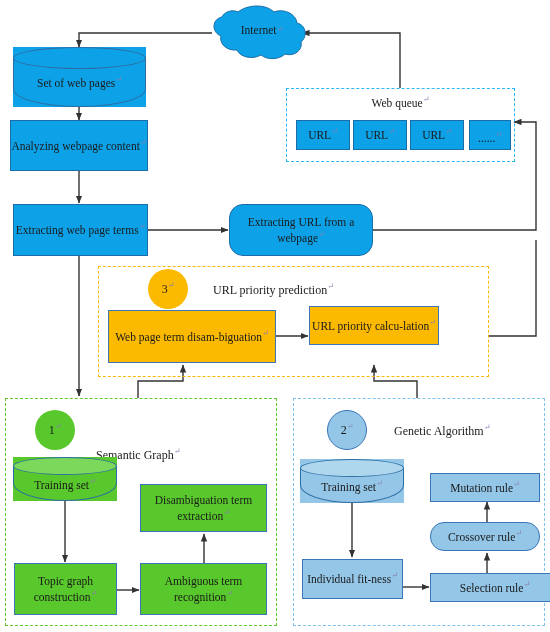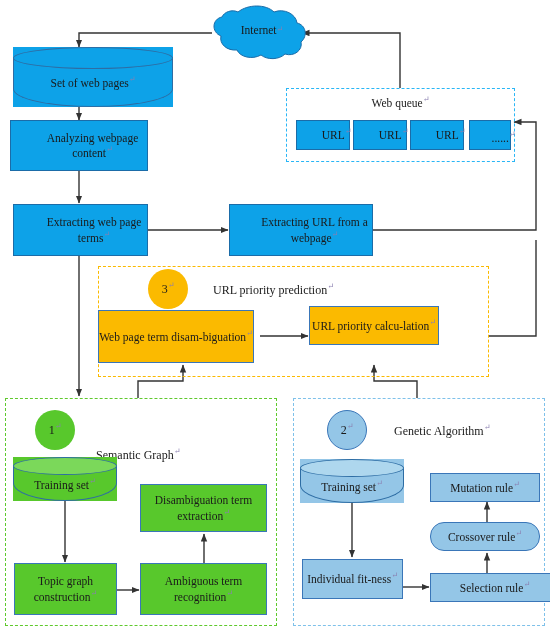--- a/index.html
+++ b/index.html
@@ -3,21 +3,21 @@
 <meta charset="utf-8">
 <style>
   html,body{margin:0;padding:0;background:#ffffff;}
   body{width:550px;height:632px;overflow:hidden;
        font-family:"Liberation Serif","DejaVu Serif",serif;}
   #stage{position:relative;width:550px;height:632px;}
   svg{position:absolute;left:0;top:0;width:550px;height:632px;}
   .node{position:absolute;box-sizing:border-box;display:flex;align-items:center;
         justify-content:center;text-align:center;line-height:1.25;color:#1a1a1a;}
   .rect{border:1px solid #2e6da4;}
-  .blue{background:#0DA2E8;border-color:#1b6ca8;padding-left:27px;}
+  .blue{background:#0DA2E8;border-color:#1b6ca8;}
   .green{background:#58C82C;border-color:#3a76b8;}
   .orange{background:#FBBA00;border-color:#3a76b8;}
   .lblue{background:#94C6E7;border-color:#3a76b8;}
   .circ{border-radius:50%;}
   .c-orange{background:#FBBA00;}
   .c-green{background:#58C82C;}
   .c-lblue{background:#94C6E7;border:1px solid #3a76b8;}
   .grouplabel{position:absolute;color:#1a1a1a;white-space:nowrap;}
   .cyl{position:absolute;}
   .cyl .body{position:absolute;left:0;right:0;top:10px;bottom:0;
@@ -116,21 +116,21 @@
   </div>
 
   <div class="node rect blue" style="left:10px;top:120px;width:138px;height:51px;font-size:11.5px;">
     <span><span>Analyzing webpage content</span><span class="cr">↵</span></span>
   </div>
 
   <div class="node rect blue" style="left:13px;top:204px;width:135px;height:52px;font-size:11.5px;">
     <span><span>Extracting web page terms</span><span class="cr">↵</span></span>
   </div>
 
-  <div class="node rect blue" style="left:229px;top:204px;width:144px;height:52px;font-size:11.5px;">
+  <div class="node rect blue" style="left:229px;top:204px;width:144px;height:52px;font-size:11.5px;border-radius:14px;">
     <span><span>Extracting URL from a webpage</span><span class="cr">↵</span></span>
   </div>
 
   <div class="grouplabel" style="left:286px;top:95px;width:229px;text-align:center;font-size:11.5px;">
     <span>Web queue</span><span class="cr">↵</span>
   </div>
 
   <div class="node rect blue" style="left:296px;top:120px;width:54px;height:30px;font-size:11.5px;">
     <span><span>URL</span><span class="cr">↵</span></span>
   </div>
@@ -144,21 +144,21 @@
     <span><span>......</span><span class="cr">↵</span></span>
   </div>
 
   <div class="node circ c-orange" style="left:148px;top:269px;width:40px;height:40px;font-size:12px;">
     <span><span>3</span><span class="cr">↵</span></span>
   </div>
   <div class="grouplabel" style="left:213px;top:282px;font-size:12px;">
     <span>URL priority prediction</span><span class="cr">↵</span>
   </div>
 
-  <div class="node rect orange" style="left:98px;top:310px;width:156px;height:53px;font-size:11.5px;">
+  <div class="node rect orange" style="left:108px;top:310px;width:168px;height:53px;font-size:11.5px;">
     <span><span>Web page term disam-biguation</span><span class="cr">↵</span></span>
   </div>
   <div class="node rect orange" style="left:309px;top:306px;width:130px;height:39px;font-size:11.5px;">
     <span><span>URL priority calcu-lation</span><span class="cr">↵</span></span>
   </div>
 
   <div class="node circ c-green" style="left:35px;top:410px;width:40px;height:40px;font-size:12px;">
     <span><span>1</span><span class="cr">↵</span></span>
   </div>
   <div class="grouplabel" style="left:96px;top:447px;font-size:12px;">

